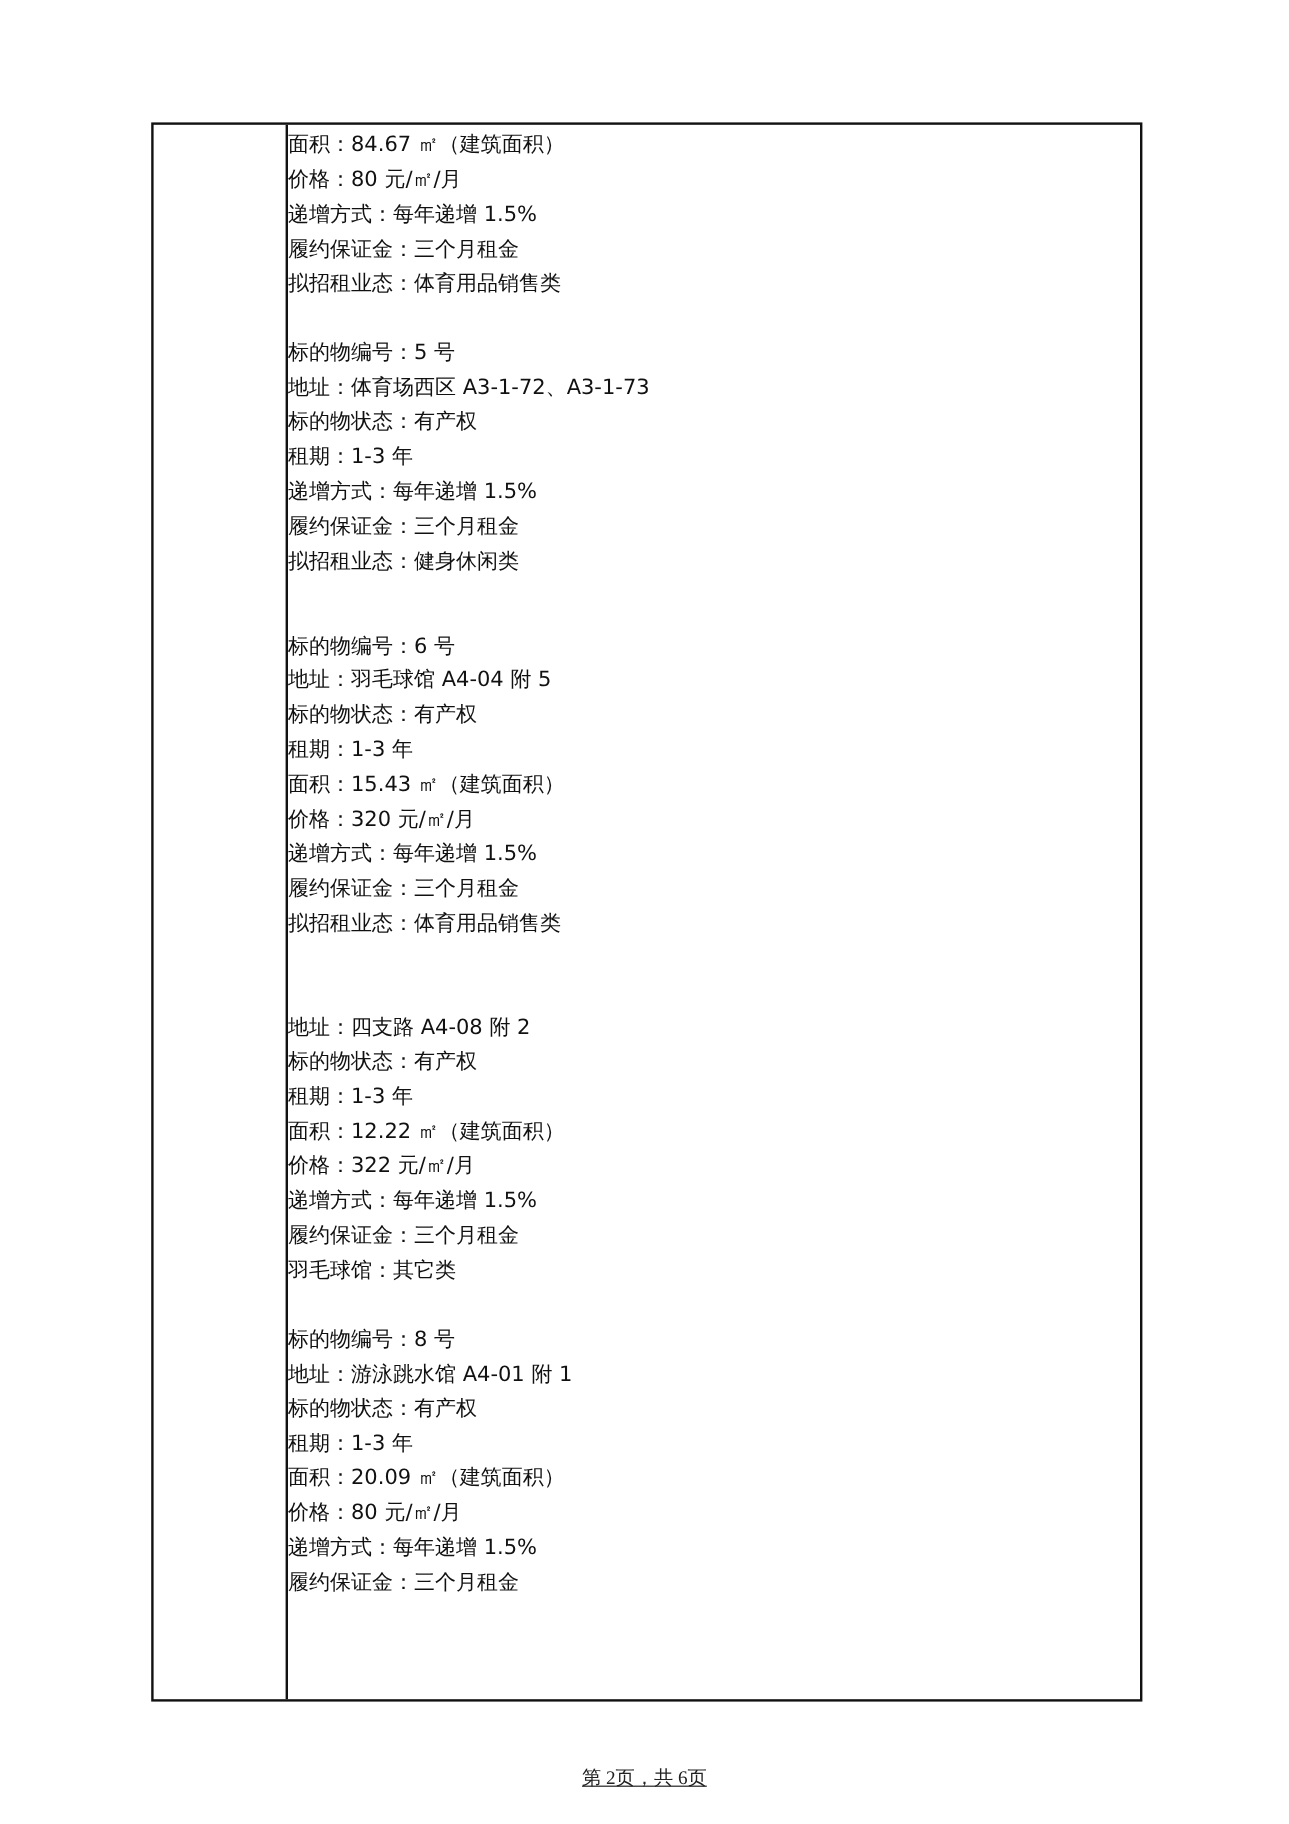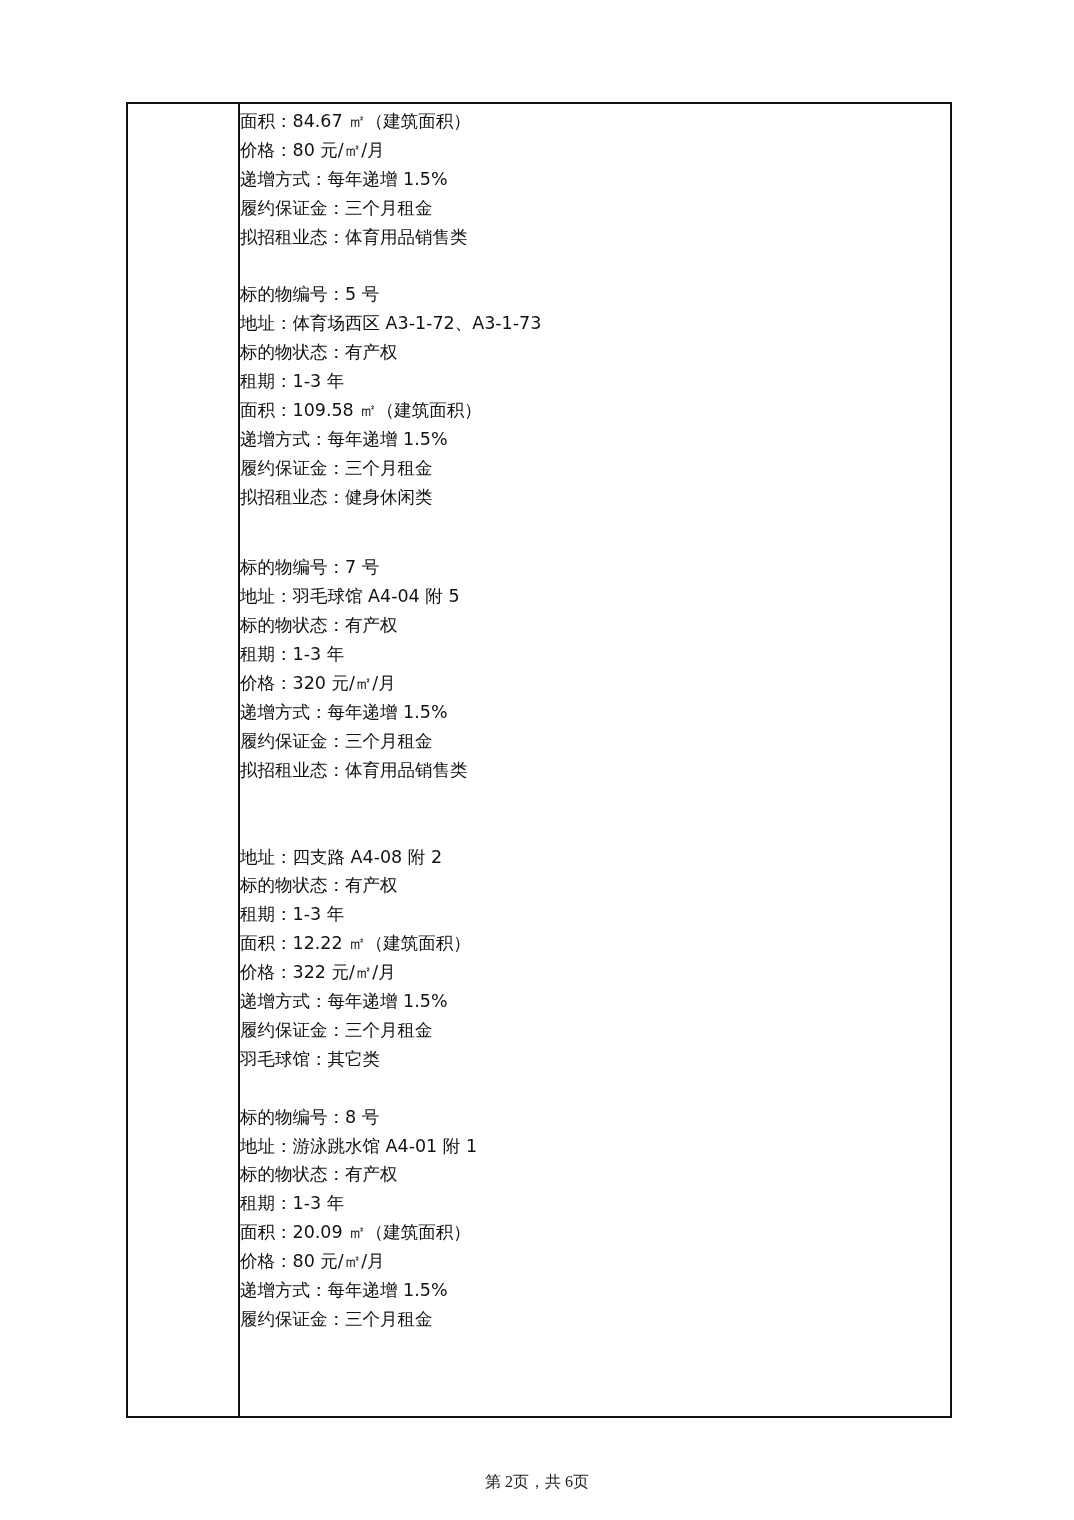--- a/index.html
+++ b/index.html
@@ -8,21 +8,21 @@
   .table { position: absolute; left: 126px; top: 102px; width: 826px; height: 1316px;
            border: 2px solid #111; box-sizing: border-box; }
   .col-divider { position: absolute; left: 110px; top: 0; bottom: 0; width: 0;
                  border-left: 2px solid #111; }
   .content { position: absolute; left: 112px; top: 3px; right: 0; }
   .line { height: 28.9px; line-height: 28.9px; font-size: 17.5px; white-space: nowrap; padding-left: 0; }
   .gap { height: 28.9px; }
   .gap2 { height: 42px; }
   .gap3 { height: 58px; }
   .footer { position: absolute; top: 1472px; left: 0; width: 1074px; text-align: center;
-            font-family: "Liberation Serif", "DejaVu Serif", serif; font-size: 16px; color: #222; }
+            font-family: "Liberation Serif", "DejaVu Serif", serif; font-size: 16px; color: #222; text-decoration: underline; }
 </style>
 </head>
 <body>
 
 <div class="table">
   <div class="col-divider"></div>
   <div class="content">
 
     <div>
       <div class="line">面积：84.67 ㎡（建筑面积）</div>
@@ -31,32 +31,32 @@
       <div class="line">履约保证金：三个月租金</div>
       <div class="line">拟招租业态：体育用品销售类</div>
     </div>
     <div class="gap"></div>
 
     <div>
       <div class="line">标的物编号：5 号</div>
       <div class="line">地址：体育场西区 A3-1-72、A3-1-73</div>
       <div class="line">标的物状态：有产权</div>
       <div class="line">租期：1-3 年</div>
-      <div class="line">面积：109.58 ㎡（建筑面积）</div>
       <div class="line">递增方式：每年递增 1.5%</div>
       <div class="line">履约保证金：三个月租金</div>
       <div class="line">拟招租业态：健身休闲类</div>
     </div>
     <div class="gap2"></div>
 
     <div>
-      <div class="line">标的物编号：7 号</div>
+      <div class="line">标的物编号：6 号</div>
       <div class="line">地址：羽毛球馆 A4-04 附 5</div>
       <div class="line">标的物状态：有产权</div>
       <div class="line">租期：1-3 年</div>
+      <div class="line">面积：15.43 ㎡（建筑面积）</div>
       <div class="line">价格：320 元/㎡/月</div>
       <div class="line">递增方式：每年递增 1.5%</div>
       <div class="line">履约保证金：三个月租金</div>
       <div class="line">拟招租业态：体育用品销售类</div>
     </div>
     <div class="gap3"></div>
 
     <div>
       <div class="line">地址：四支路 A4-08 附 2</div>
       <div class="line">标的物状态：有产权</div>

